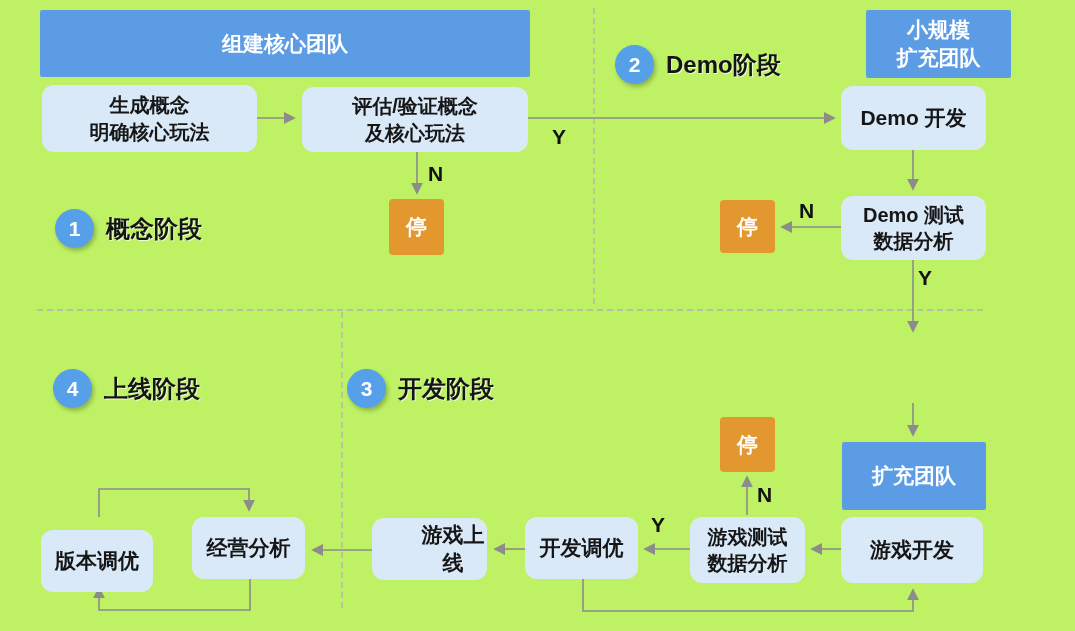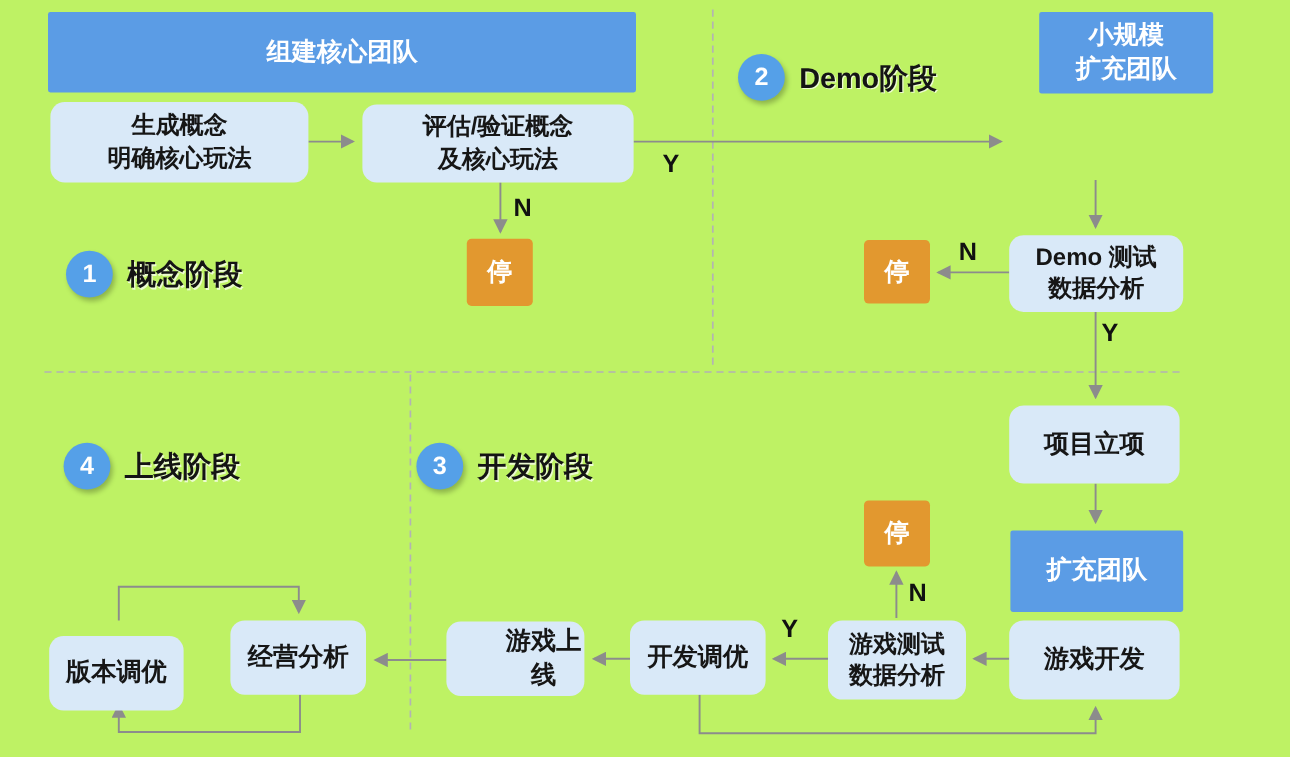--- a/index.html
+++ b/index.html
@@ -71,29 +71,29 @@
     <div class="stage-circle">1</div>
     <div class="stage-label">概念阶段</div>
   </div>
 
   <div class="stage" style="left:615px;top:45px;">
     <div class="stage-circle">2</div>
     <div class="stage-label">Demo阶段</div>
   </div>
   <div class="node blue-box" style="left:841px;top:10px;width:145px;height:68px;margin-left:25px;">小规模
 扩充团队</div>
+  <div class="node light-box" style="left:841px;top:86px;width:145px;height:64px;">Demo 开发</div>
   <div class="node light-box two-line" style="left:841px;top:196px;width:145px;height:64px;">Demo 测试
 数据分析</div>
   <div class="node stop-box" style="left:720px;top:200px;width:55px;height:53px;">停</div>
 
   <div class="stage" style="left:347px;top:369px;">
     <div class="stage-circle">3</div>
     <div class="stage-label">开发阶段</div>
   </div>
-  <div class="node light-box" style="left:841px;top:338px;width:142px;height:65px;">项目立项</div>
   <div class="node blue-box" style="left:842px;top:442px;width:144px;height:68px;">扩充团队</div>
   <div class="node light-box" style="left:841px;top:517px;width:142px;height:66px;">游戏开发</div>
   <div class="node light-box two-line" style="left:690px;top:517px;width:115px;height:66px;">游戏测试
 数据分析</div>
   <div class="node stop-box" style="left:720px;top:417px;width:55px;height:55px;">停</div>
   <div class="node light-box" style="left:525px;top:517px;width:113px;height:62px;">开发调优</div>
 
   <div class="stage" style="left:53px;top:369px;">
     <div class="stage-circle">4</div>
     <div class="stage-label">上线阶段</div>

